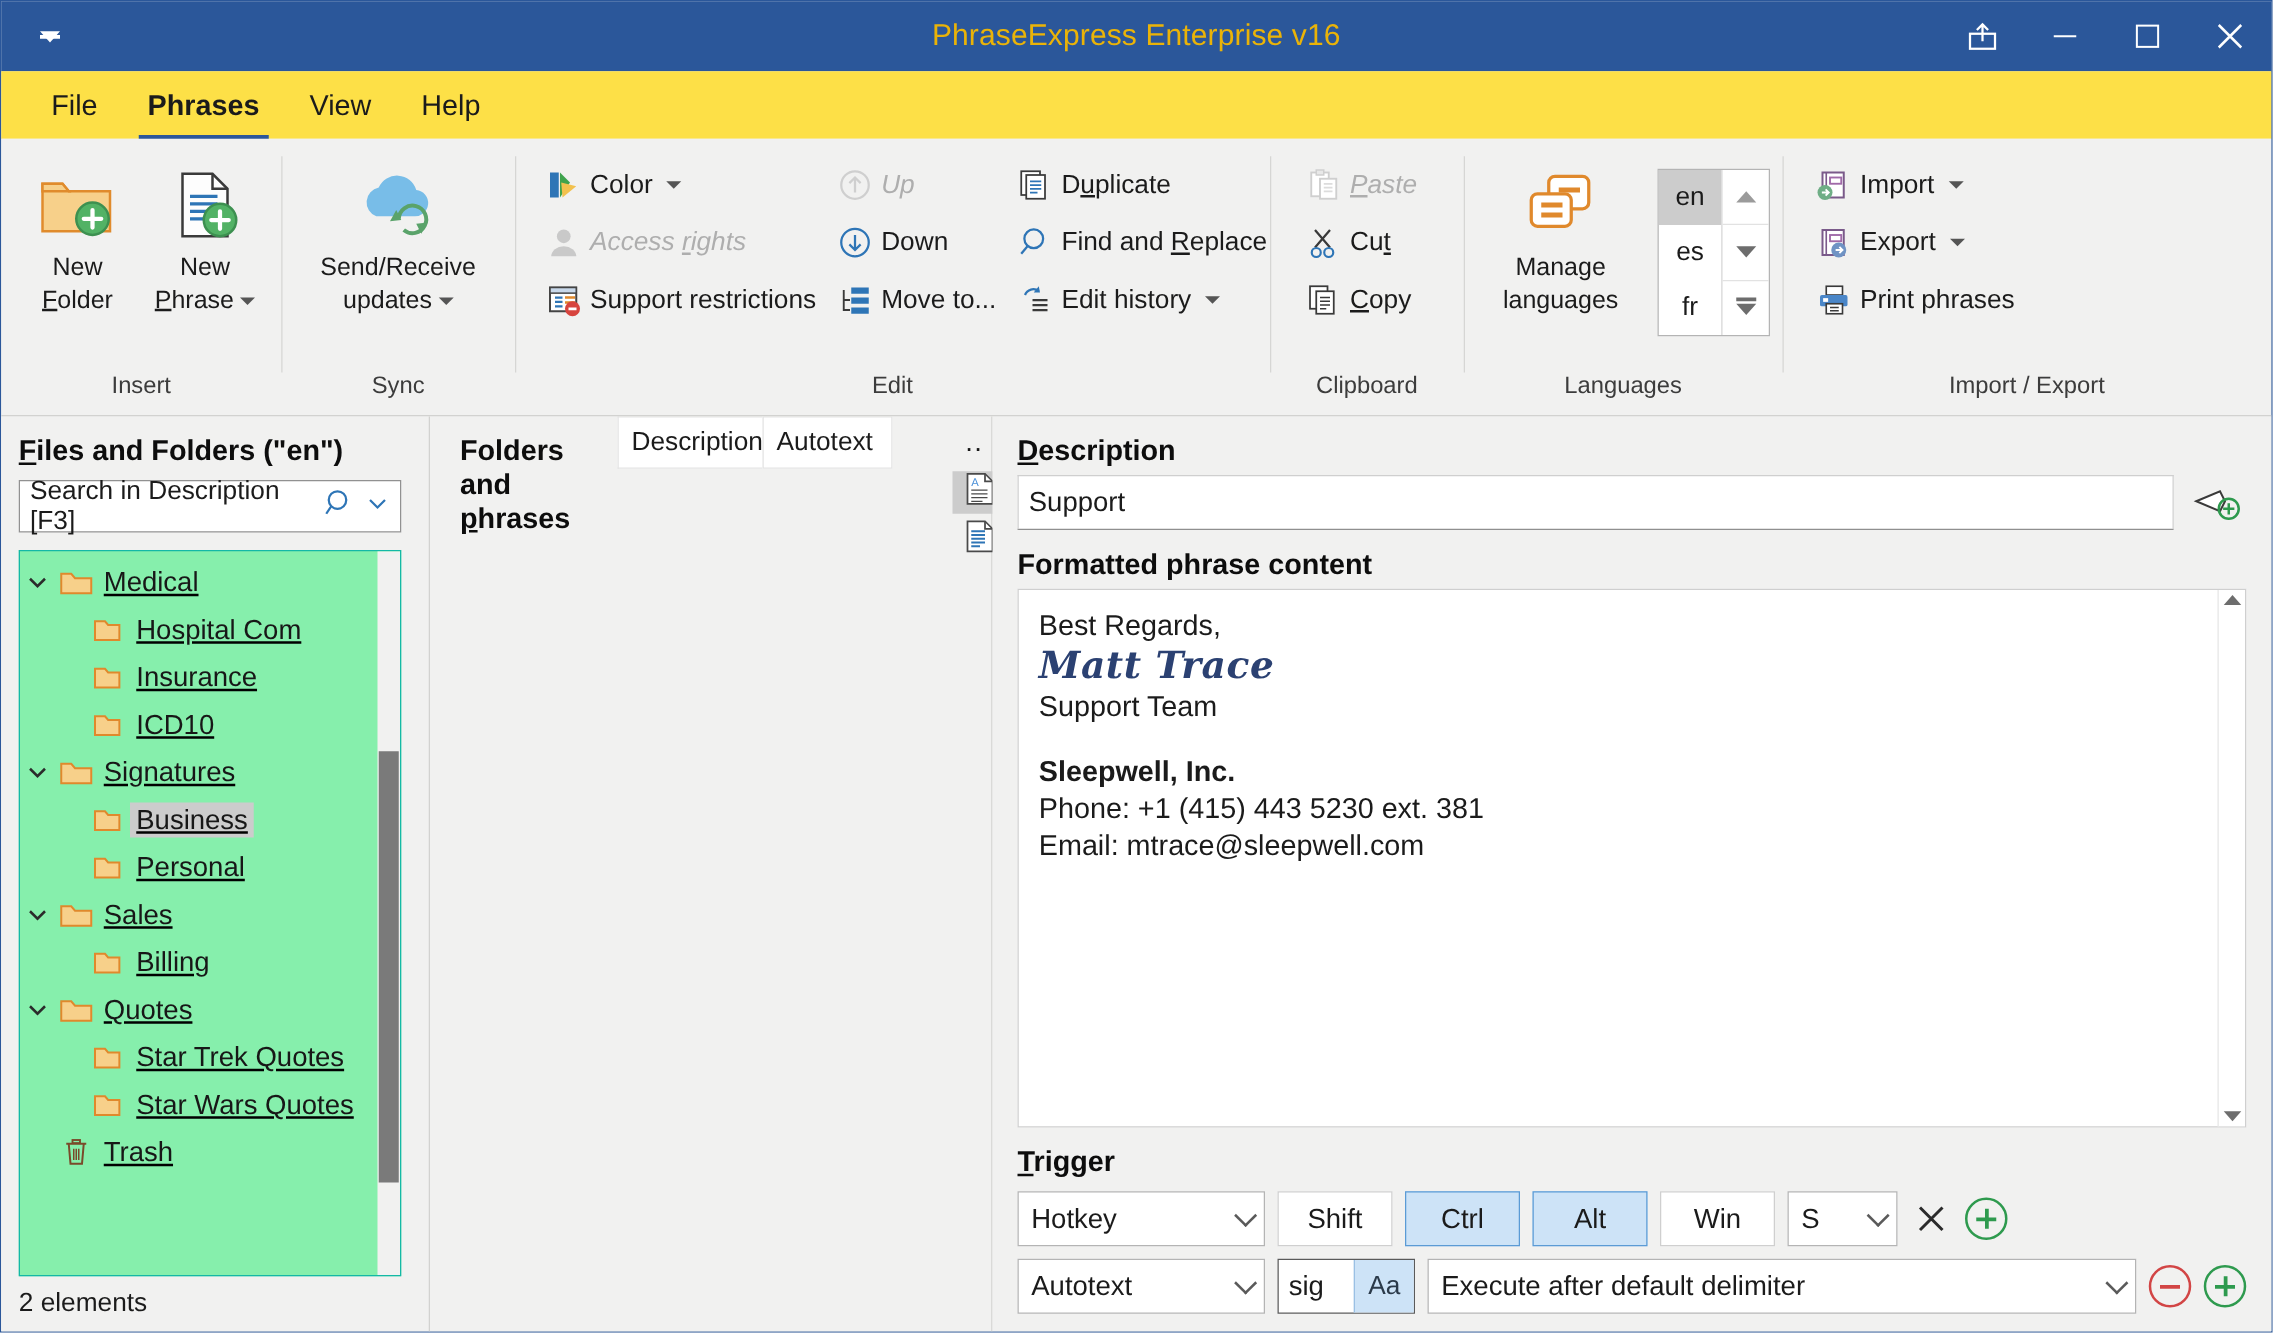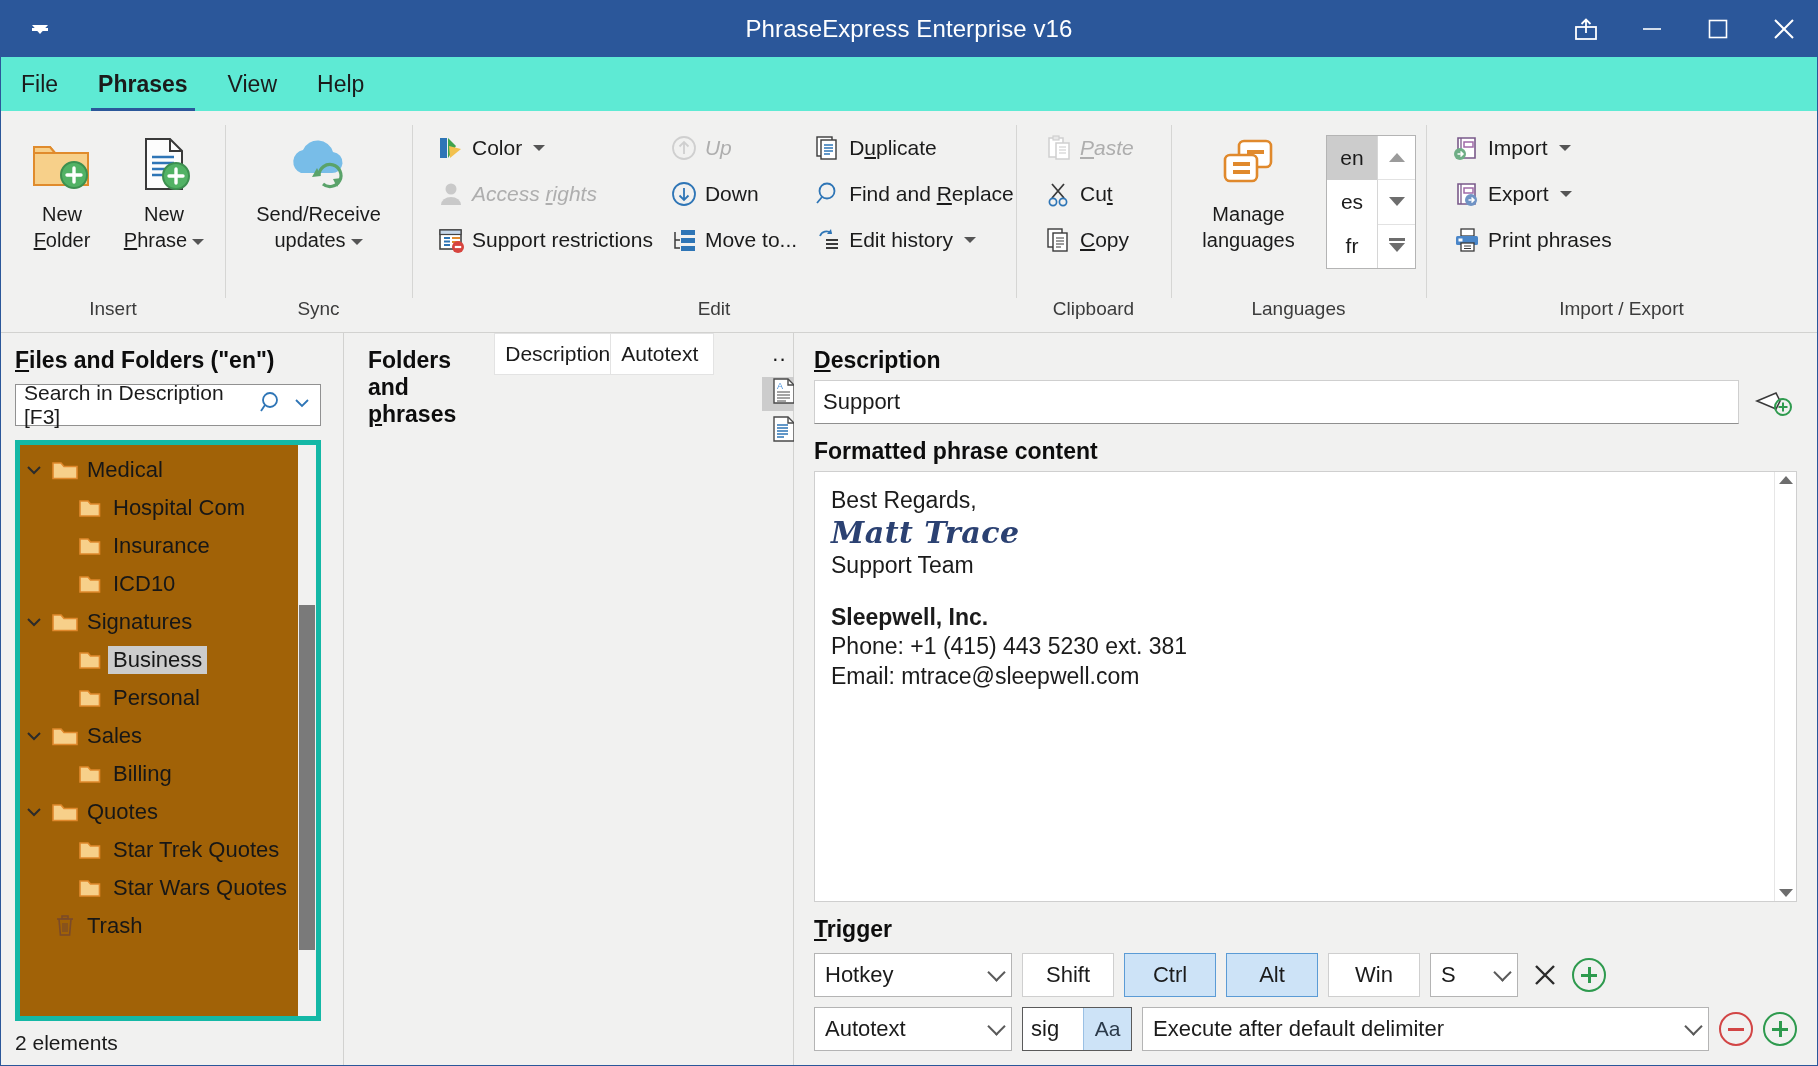--- a/index.html
+++ b/index.html
@@ -37,37 +37,38 @@
     border-top: 9px solid #ffffff;
     position: relative;
   }
   .qat-caret::before {
     content:""; position:absolute;
     left:-8px; top:-6px; width:16px; height:3px; background:#fff;
   }
   .titletext {
     position: absolute; left:0; right:0; top:0; height:56px;
     display:flex; align-items:center; justify-content:center;
-    color:#ffffff; font-size:24px; letter-spacing:0.1px;
+    color:#eab308; font-size:24px; letter-spacing:0.1px;
     pointer-events:none;
   }
   .wincontrols {
     margin-left:auto; display:flex; align-items:center; height:56px;
   }
   .wc {
     width:66px; height:56px; display:flex; align-items:center; justify-content:center;
     color:#fff;
   }
   .wc svg { display:block; }
 
   
   .menubar {
     height: 54px; flex:0 0 54px;
-    background:#5eead4;
+    background:#fde047;
     display:flex; align-items:stretch;
+    padding-left: 20px;
     position: relative;
   }
   .menuitem {
     padding: 0 20px;
     display:flex; align-items:center;
     font-size: 23px; color:#1b1b1b;
     position: relative;
   }
   .menuitem.active { font-weight:bold; }
   .menuitem.active::after {
@@ -162,23 +163,24 @@
   }
   .pane-title u { text-decoration: underline; }
   .searchrow { padding: 0 22px 0 14px; }
   .searchbox {
     height:42px; border:1px solid #919191; background:#fff;
     display:flex; align-items:center; padding:0 6px 0 8px;
   }
   .searchbox .ph { flex:1; font-size:21px; color:#1b1b1b; }
   .tree {
     flex:1; margin: 14px 14px 0 14px; margin-right:22px;
-    border:5px solid #14b8a6; background:#a16207;
+    border:1px solid #14b8a6; background:#86efac;
     position:relative; overflow:hidden;
     min-height:0;
+    text-decoration:underline;
   }
   .treeinner { padding-top:6px; }
   .tnode {
     height:38px; display:flex; align-items:center; gap:0;
     font-size:22px; color:#171717; white-space:nowrap;
   }
   .tchev { width:28px; display:flex; align-items:center; justify-content:center; flex:0 0 28px; }
   .tchev-sp { width:28px; flex:0 0 28px; }
   .ticon { width:34px; display:flex; align-items:center; justify-content:center; flex:0 0 34px; }
   .tlabel { padding: 1px 5px; }

